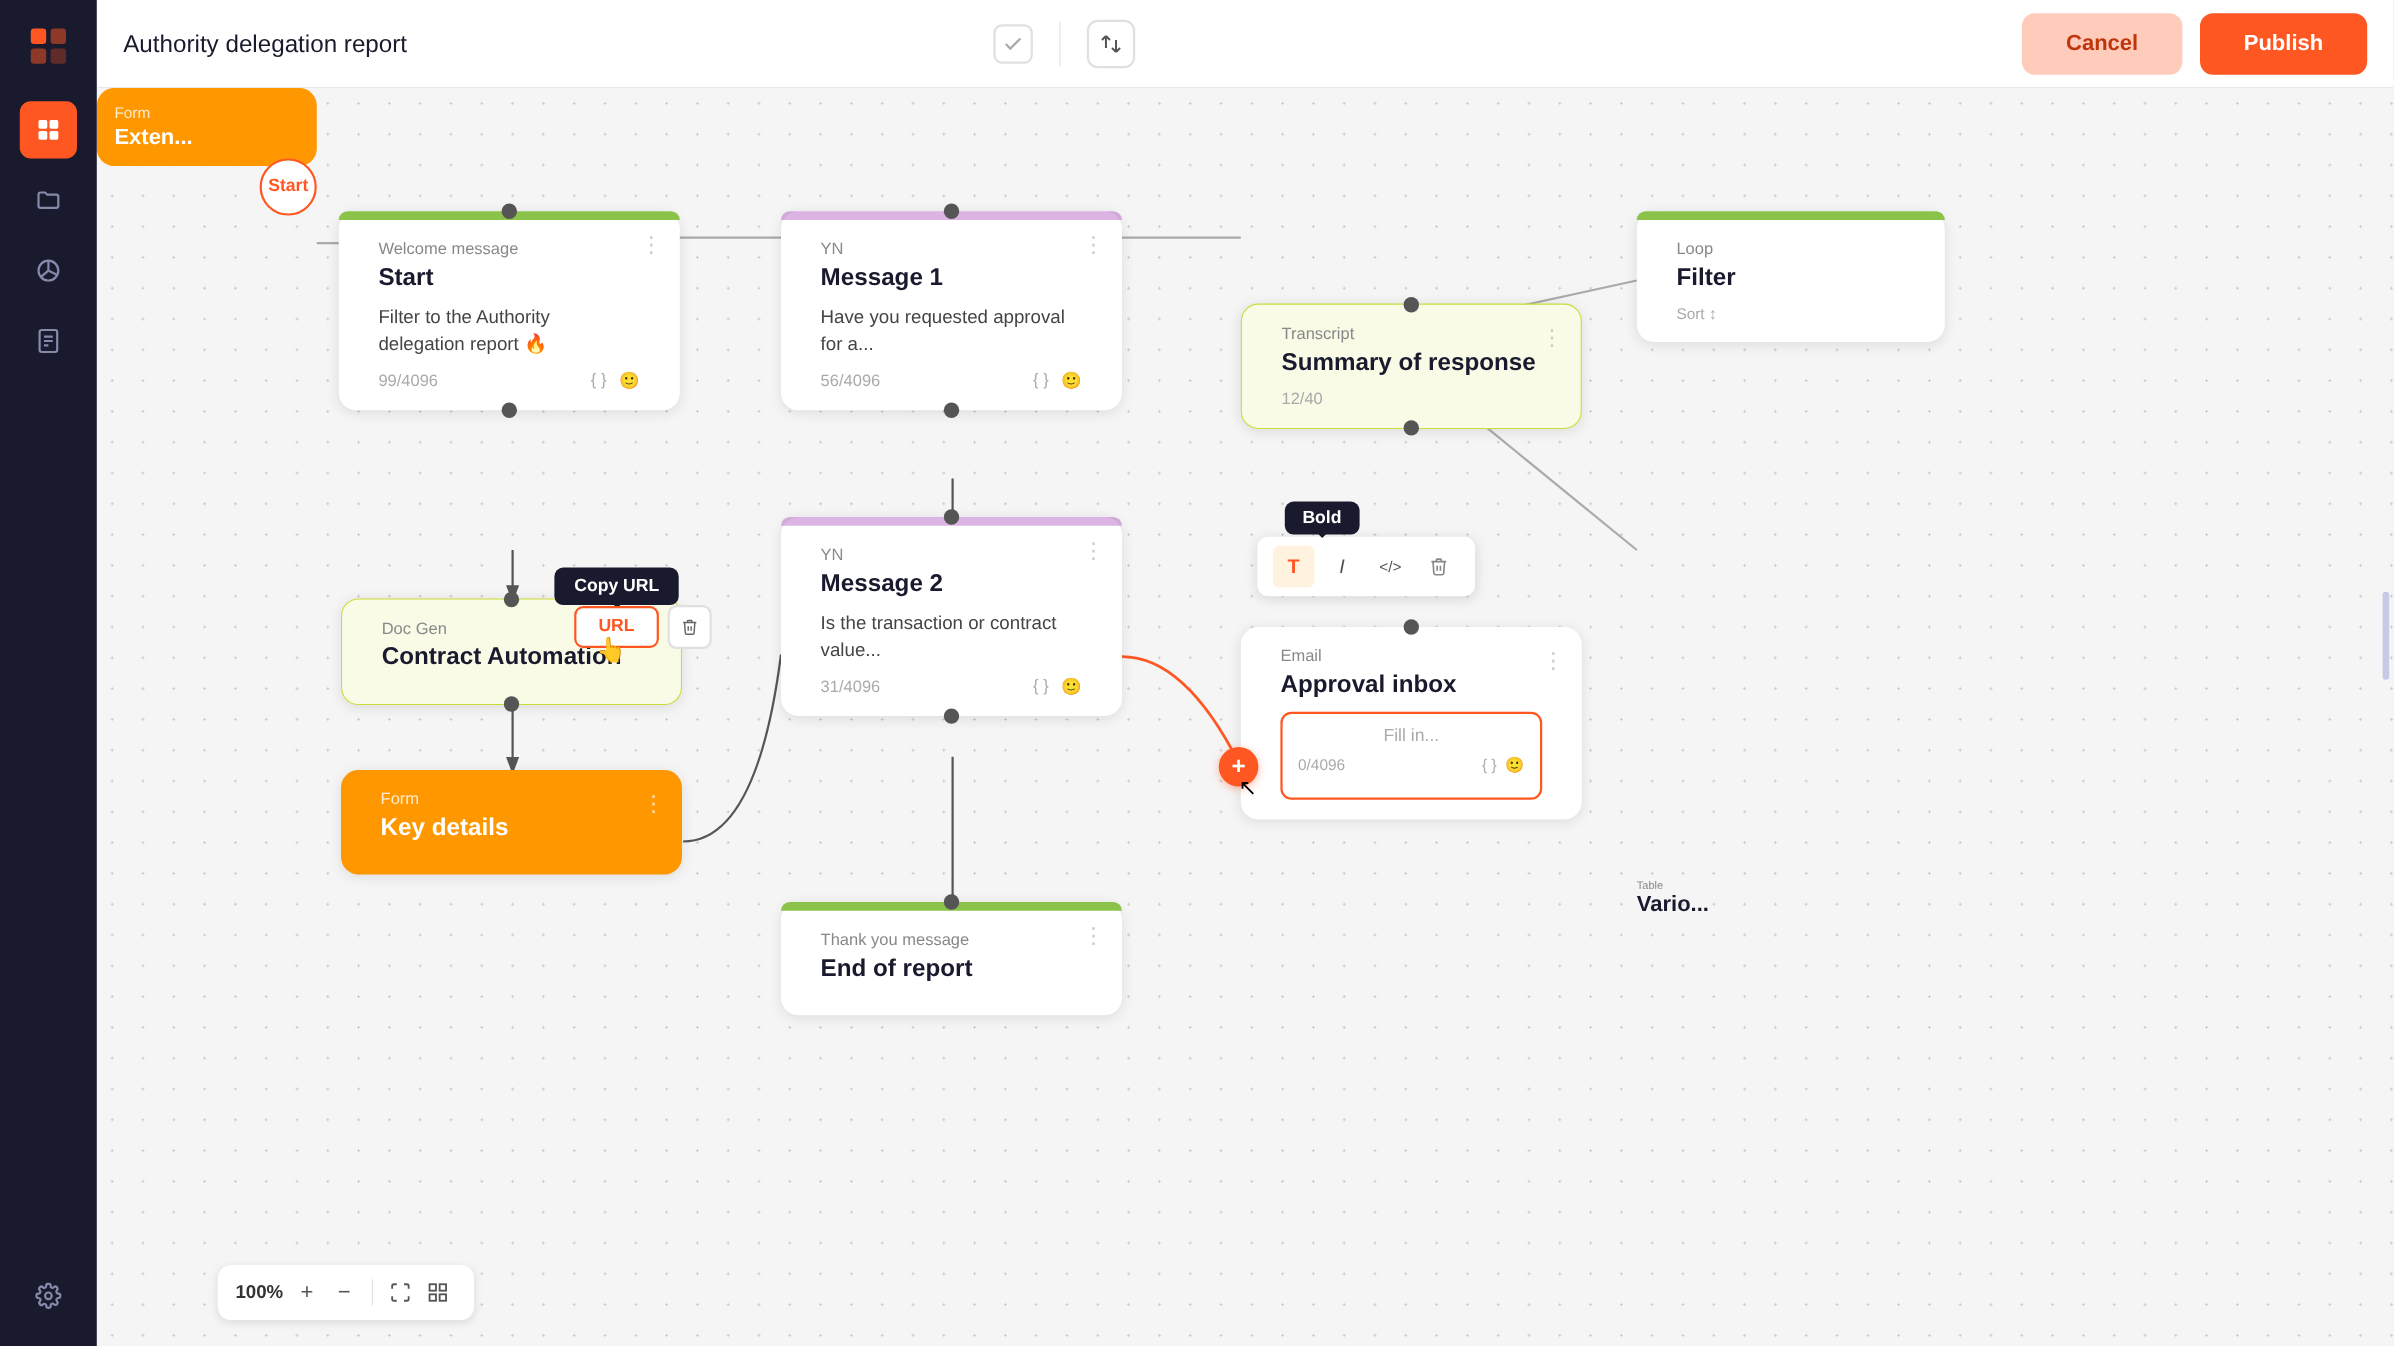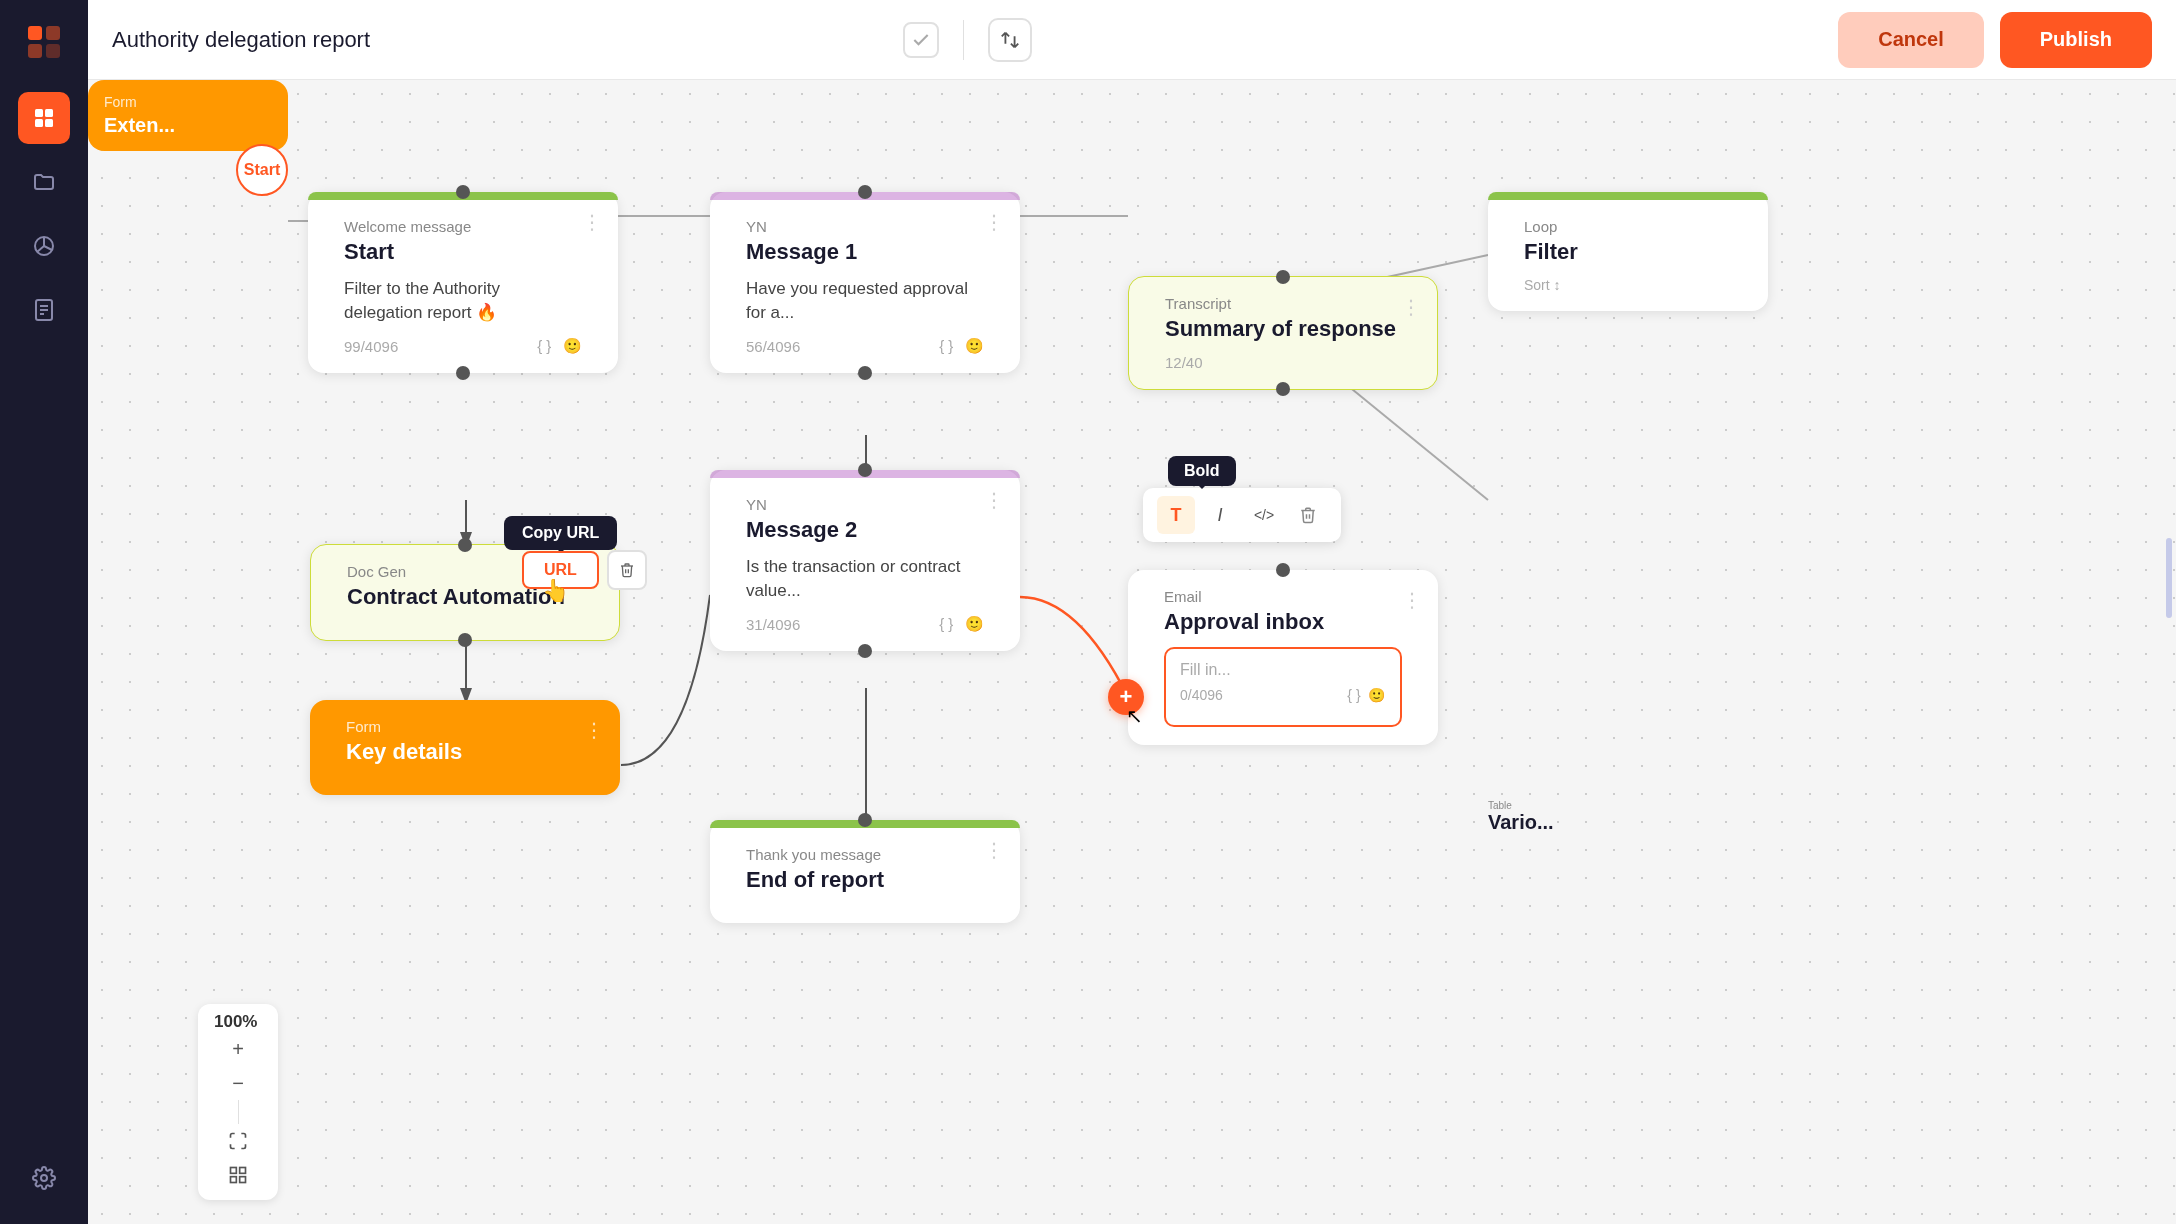--- a/index.html
+++ b/index.html
@@ -276,20 +276,21 @@
       left: 1040px;
       top: 490px;
       width: 310px;
     }
     .email-node-input {
       border: 2px solid #ff5722;
       border-radius: 10px;
       padding: 12px 14px;
       margin-top: 10px;
       min-height: 80px;
+      text-align: center;
     }
     .email-input-placeholder {
       color: #aaa;
       font-size: 16px;
     }
     .email-input-footer {
       display: flex;
       justify-content: space-between;
       margin-top: 8px;
       color: #aaa;
@@ -479,21 +480,20 @@
       bottom: 24px;
       left: 110px;
       background: white;
       border-radius: 12px;
       display: flex;
       align-items: center;
       gap: 0;
       padding: 8px 16px;
       box-shadow: 0 2px 8px rgba(0,0,0,0.10);
       z-index: 20;
-      flex-direction: column;
     }
     .zoom-percent {
       font-size: 17px;
       font-weight: 600;
       color: #333;
       min-width: 48px;
     }
     .zoom-btn {
       width: 34px;
       height: 34px;

